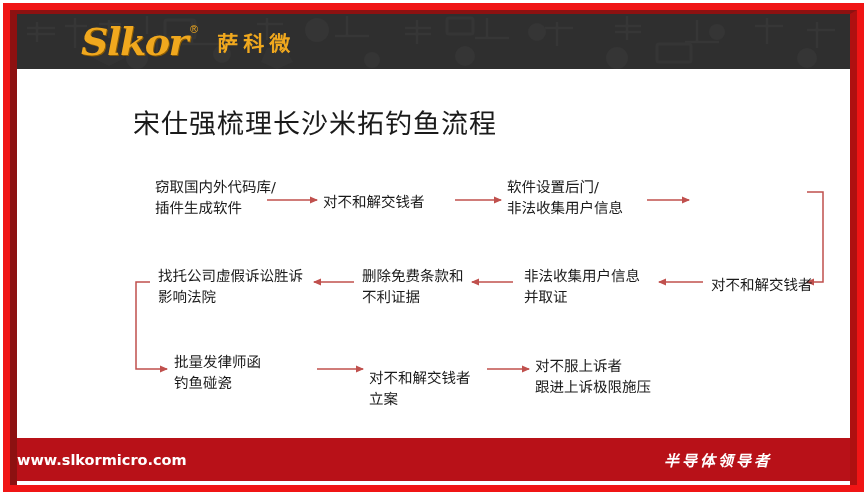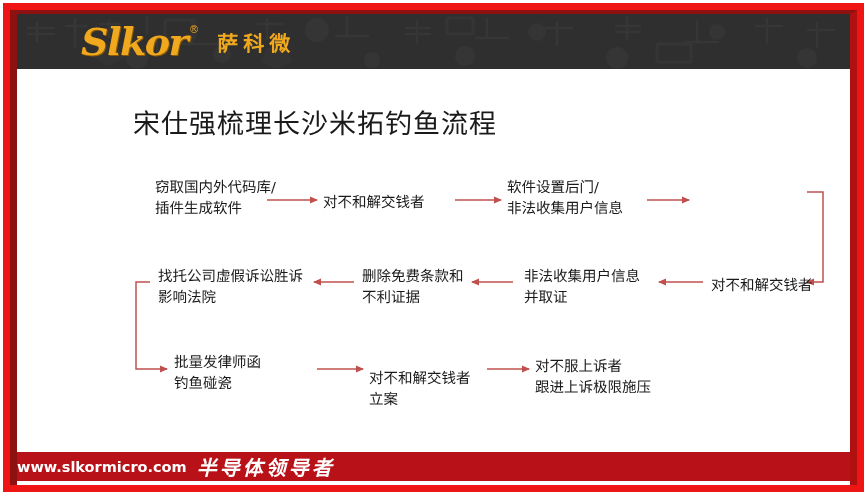--- a/index.html
+++ b/index.html
@@ -150,41 +150,41 @@
     height: 467px;
     pointer-events: none;
   }
 
   
   .footer {
     position: absolute;
     left: 0;
     bottom: 0;
     width: 833px;
-    height: 29px;
+    height: 43px;
     background: #b81118;
     display: flex;
     align-items: center;
-    justify-content: flex-start;
+    justify-content: space-between;
     padding-right: 78px;
     box-sizing: border-box;
     margin-top: 32px;
   }
   .footer-url {
     font-family: "DejaVu Sans", sans-serif;
     font-weight: bold;
     font-size: 14.5px;
     color: #ffffff;
     letter-spacing: 0px;
   }
   .footer-cn {
     font-family: "DejaVu Serif", serif;
     font-style: italic;
     font-weight: bold;
-    font-size: 20px;
+    font-size: 15px;
     color: #ffffff;
     letter-spacing: 3px;
     margin-left: 10px;
   }
 </style>
 </head>
 <body>
 
 <div id="slide">
 

